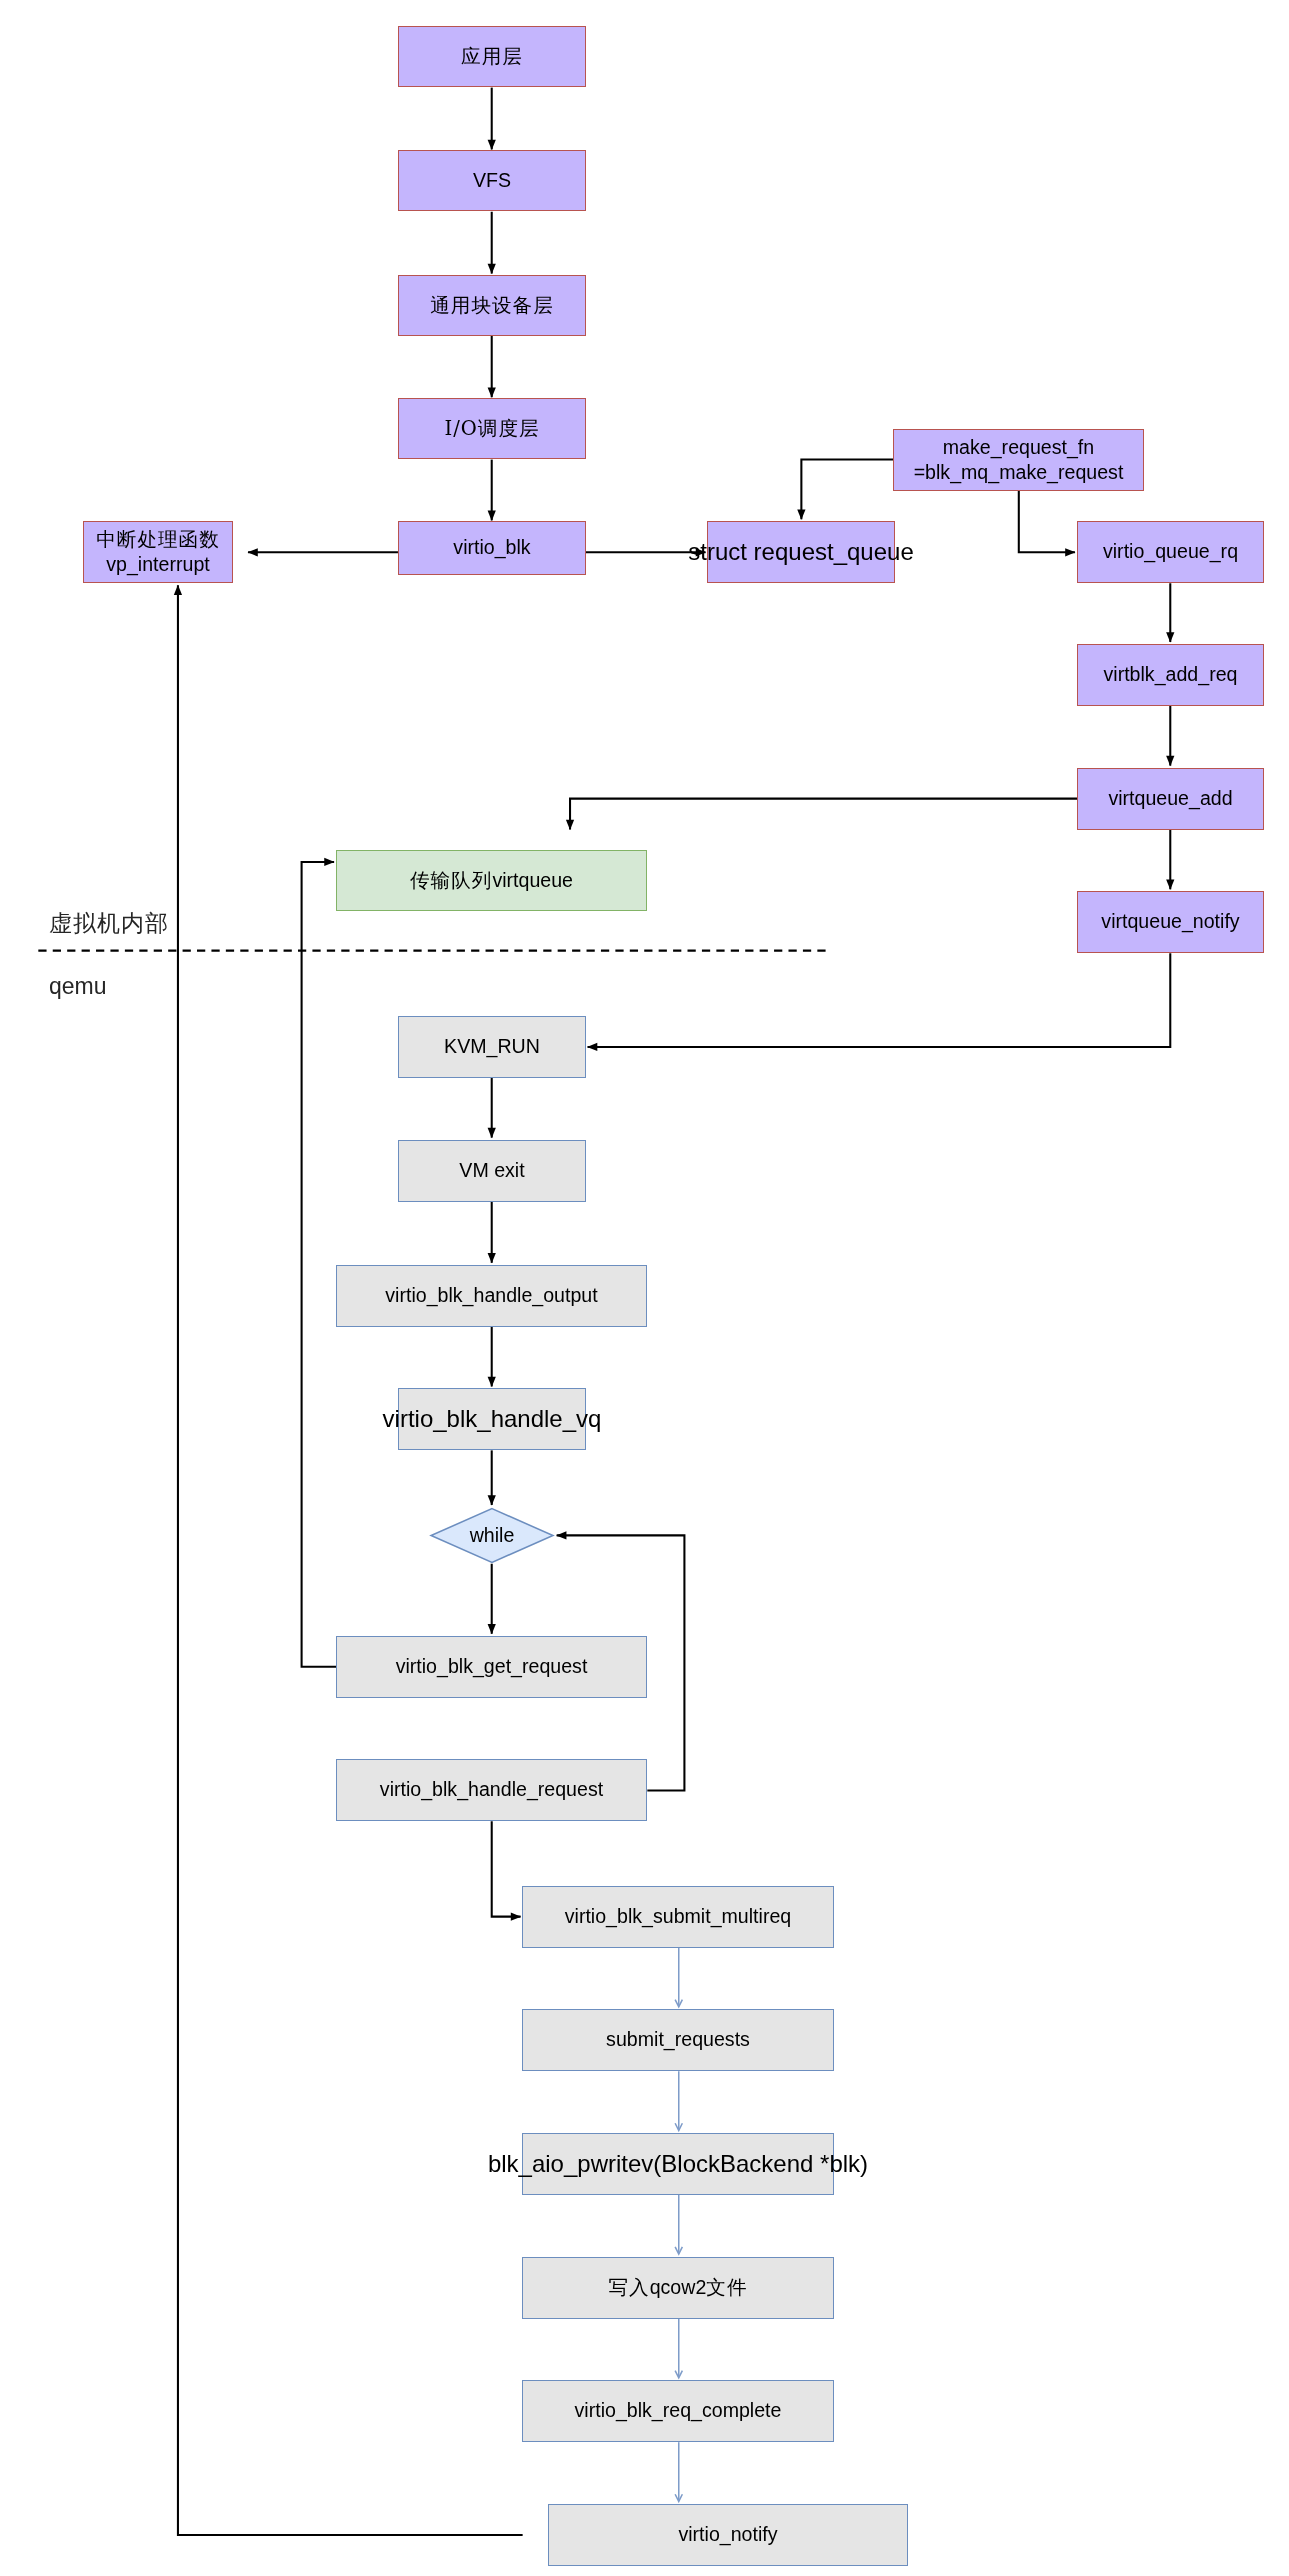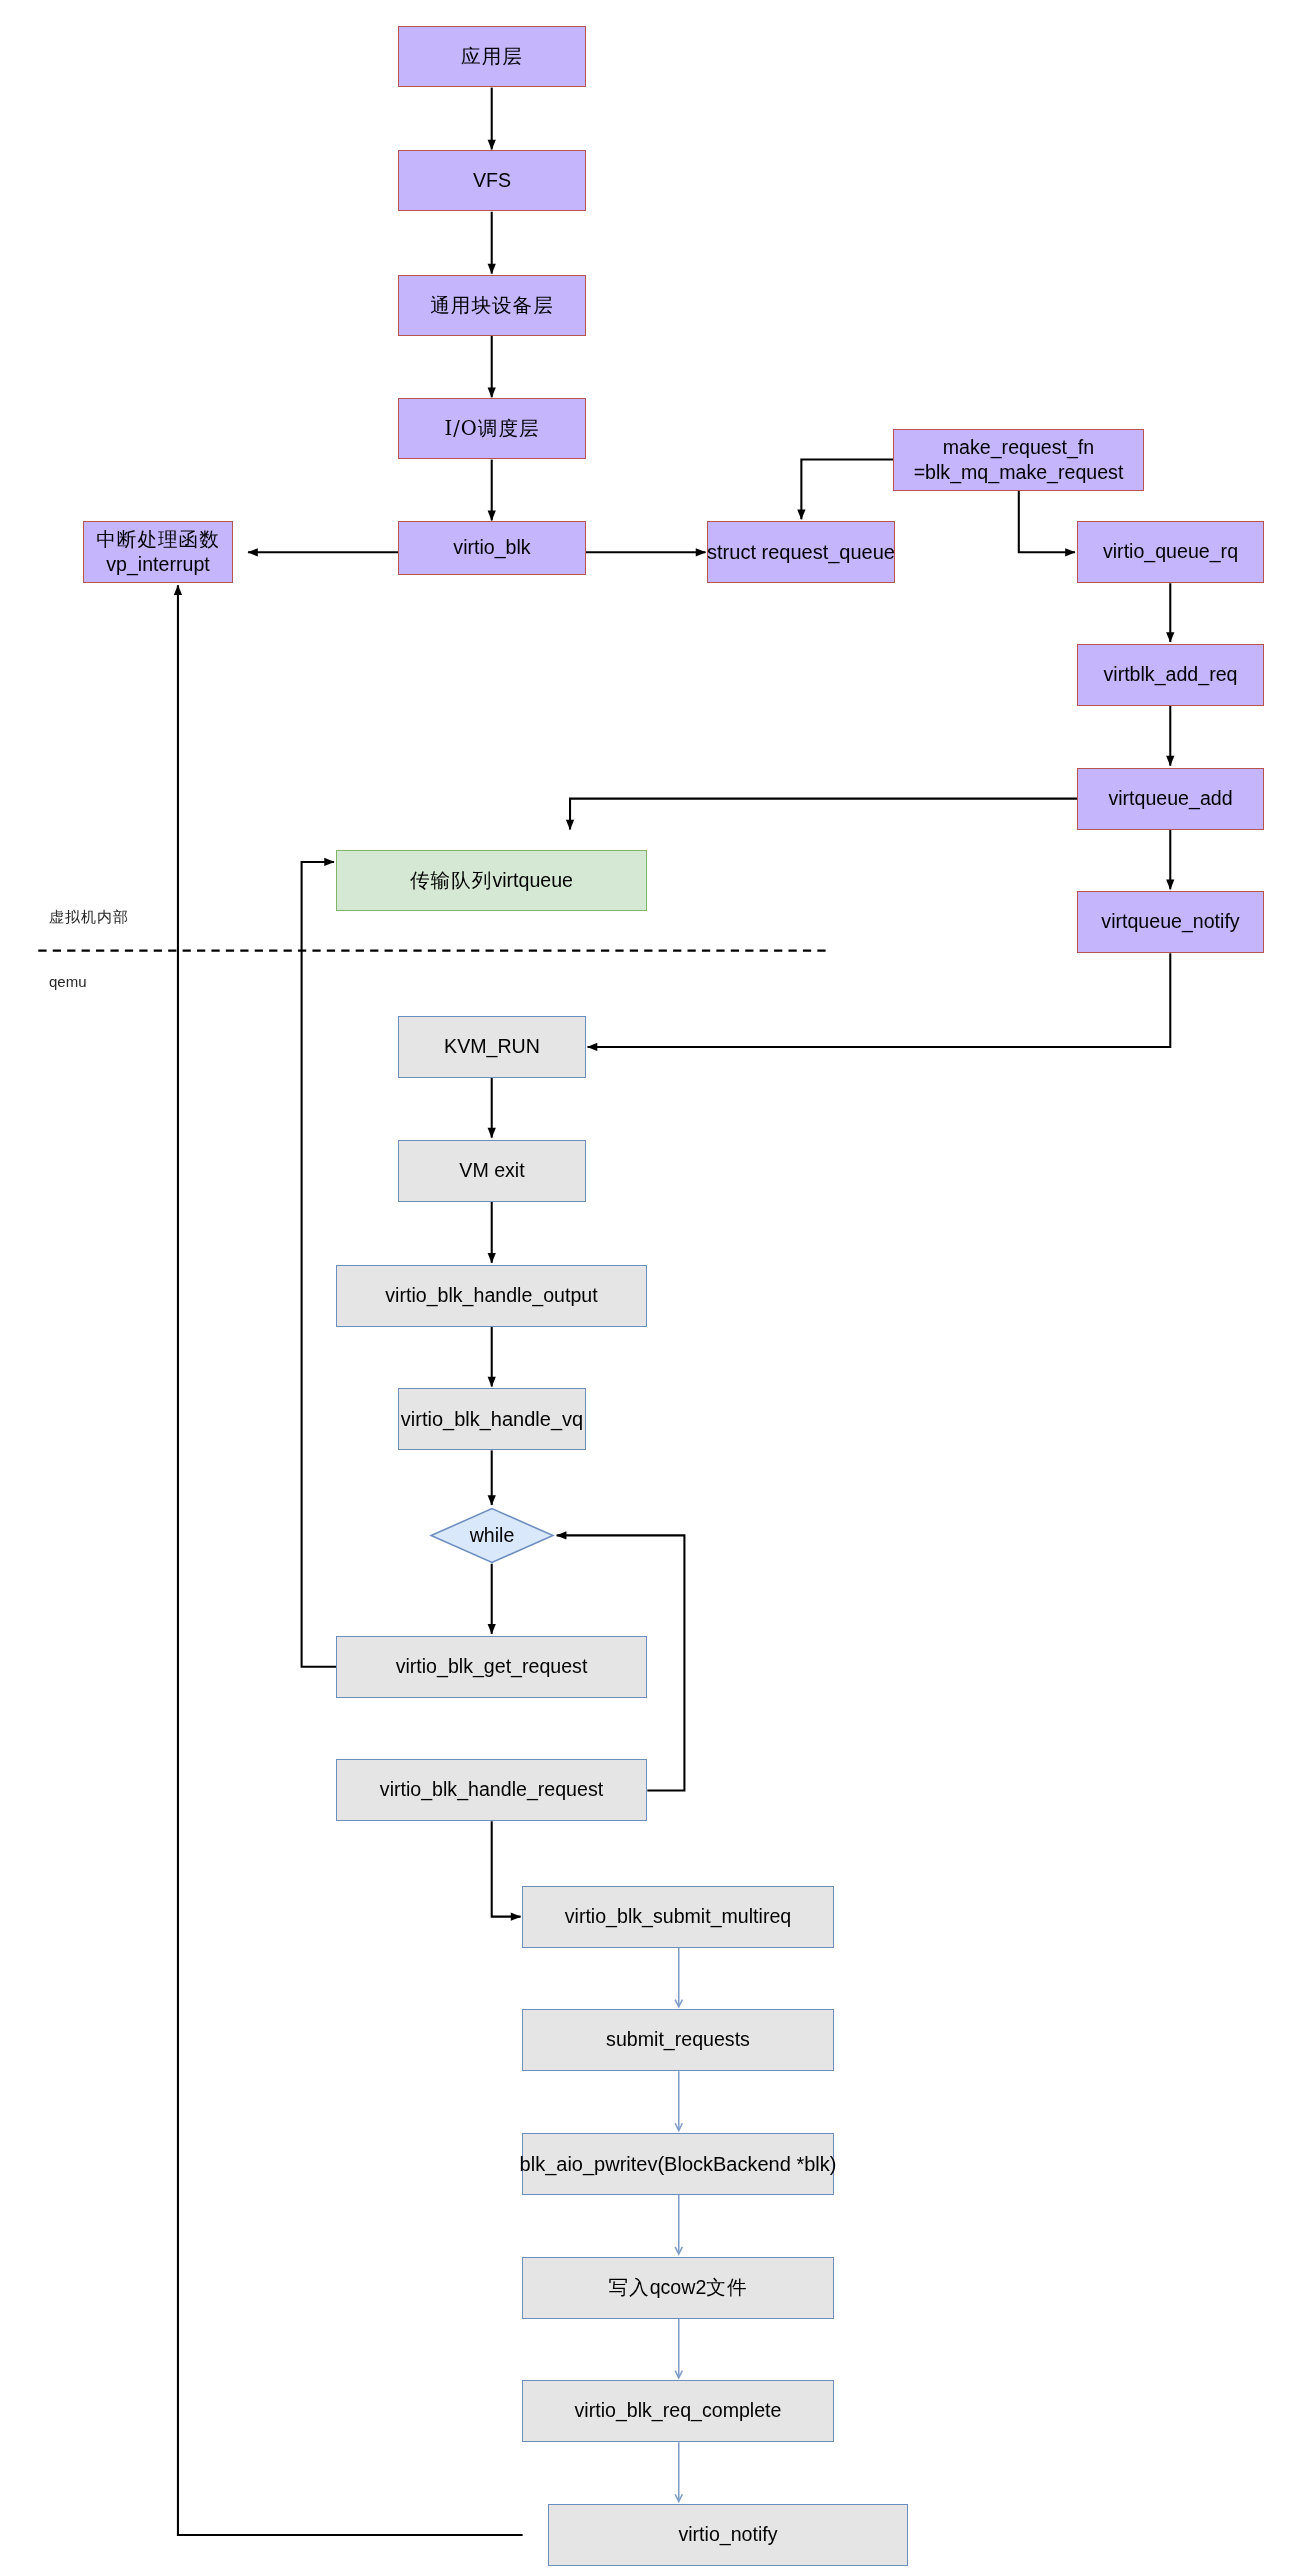--- a/index.html
+++ b/index.html
@@ -8,25 +8,25 @@
   #wires{position:absolute;left:0;top:0;pointer-events:none;}
   .node{
     position:absolute;box-sizing:border-box;border:1.5px solid #000;
     display:flex;flex-direction:column;align-items:center;justify-content:center;
     font-size:19.6px;color:#000;text-align:center;line-height:1.3;white-space:nowrap;
   }
   .pink{background:#c4b5fd;border-color:#b85450;}
   .green{background:#d5e8d4;border-color:#82b366;margin-top:18px;}
   .blue{background:#e5e5e5;border-color:#6c8ebf;}
   .zh{font-family:"DejaVu Serif","Liberation Serif",serif;letter-spacing:1px;}
-  .fs36{font-size:20px;}
+  .fs36{font-size:24px;}
   .diamond-wrap{position:absolute;display:flex;align-items:center;justify-content:center;}
   .diamond-wrap svg{position:absolute;left:0;top:0;}
   .diamond-label{position:relative;font-size:19.6px;color:#000;}
-  .region-label{position:absolute;color:#262626;font-size:15px;}
+  .region-label{position:absolute;color:#262626;font-size:23px;}
   .edge-black{fill:none;stroke:#000000;stroke-width:4;}
   .edge-blue{fill:none;stroke:#7e9cc9;stroke-width:3;}
   .divider{fill:none;stroke:#000000;stroke-width:4;stroke-dasharray:16 12;}
 </style>
 </head>
 <body>
 
 <div id="canvas">
 
   <svg id="wires" width="1290" height="2588" viewBox="0 0 2503 5023">

